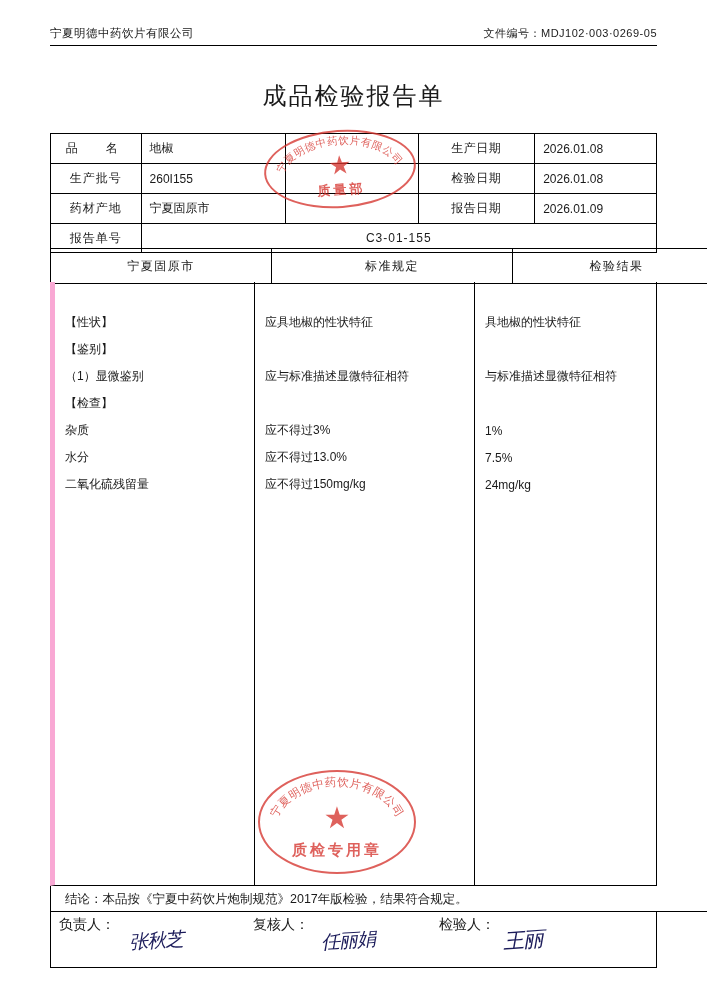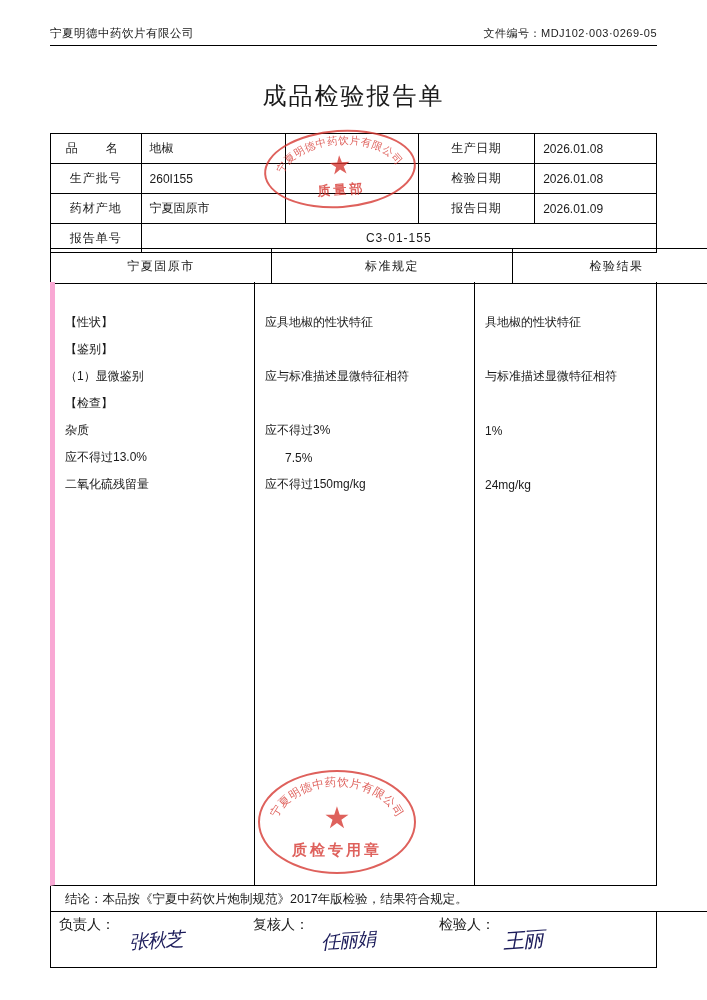--- a/index.html
+++ b/index.html
@@ -297,20 +297,21 @@
           <div class="c1">【检查】</div>
           <div class="c2"></div>
           <div class="c3"></div>
         </div>
         <div class="row">
           <div class="c1">杂质</div>
           <div class="c2">应不得过3%</div>
           <div class="c3">1%</div>
         </div>
         <div class="row">
+          <div class="c1">水分</div>
           <div class="c2">应不得过13.0%</div>
           <div class="c3">7.5%</div>
         </div>
         <div class="row">
           <div class="c1">二氧化硫残留量</div>
           <div class="c2">应不得过150mg/kg</div>
           <div class="c3">24mg/kg</div>
         </div>
       </div>
   </div>

